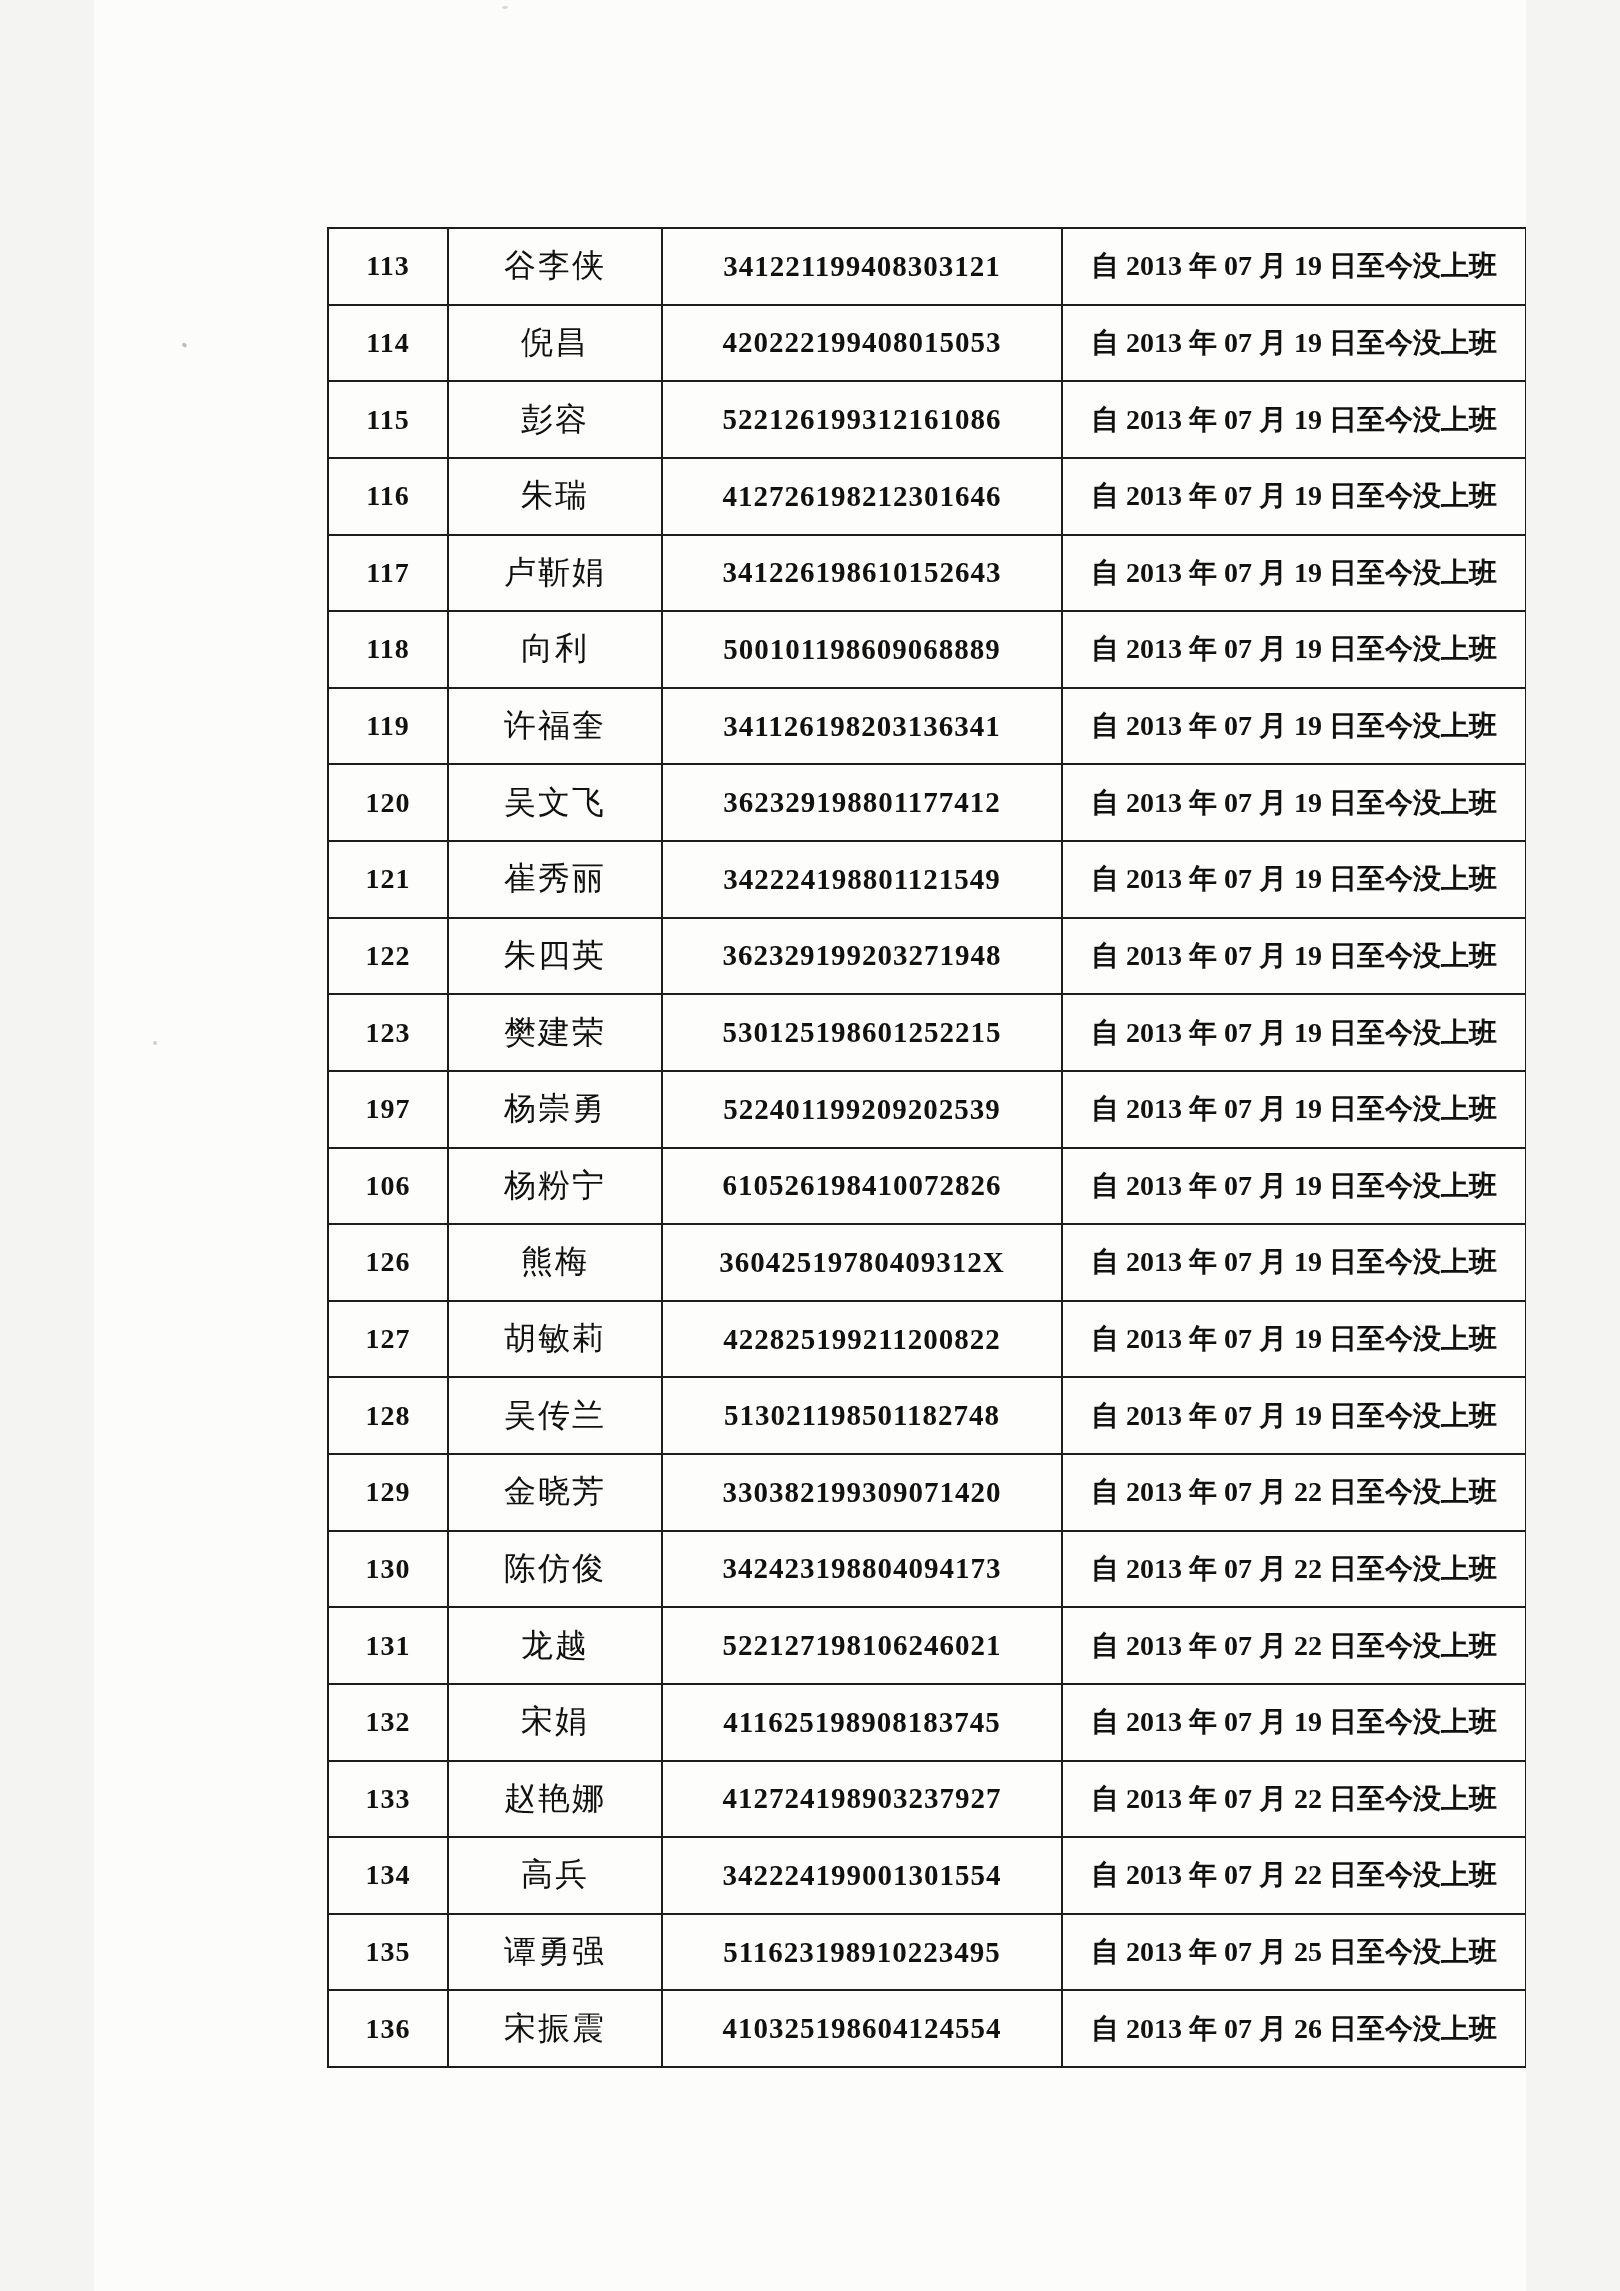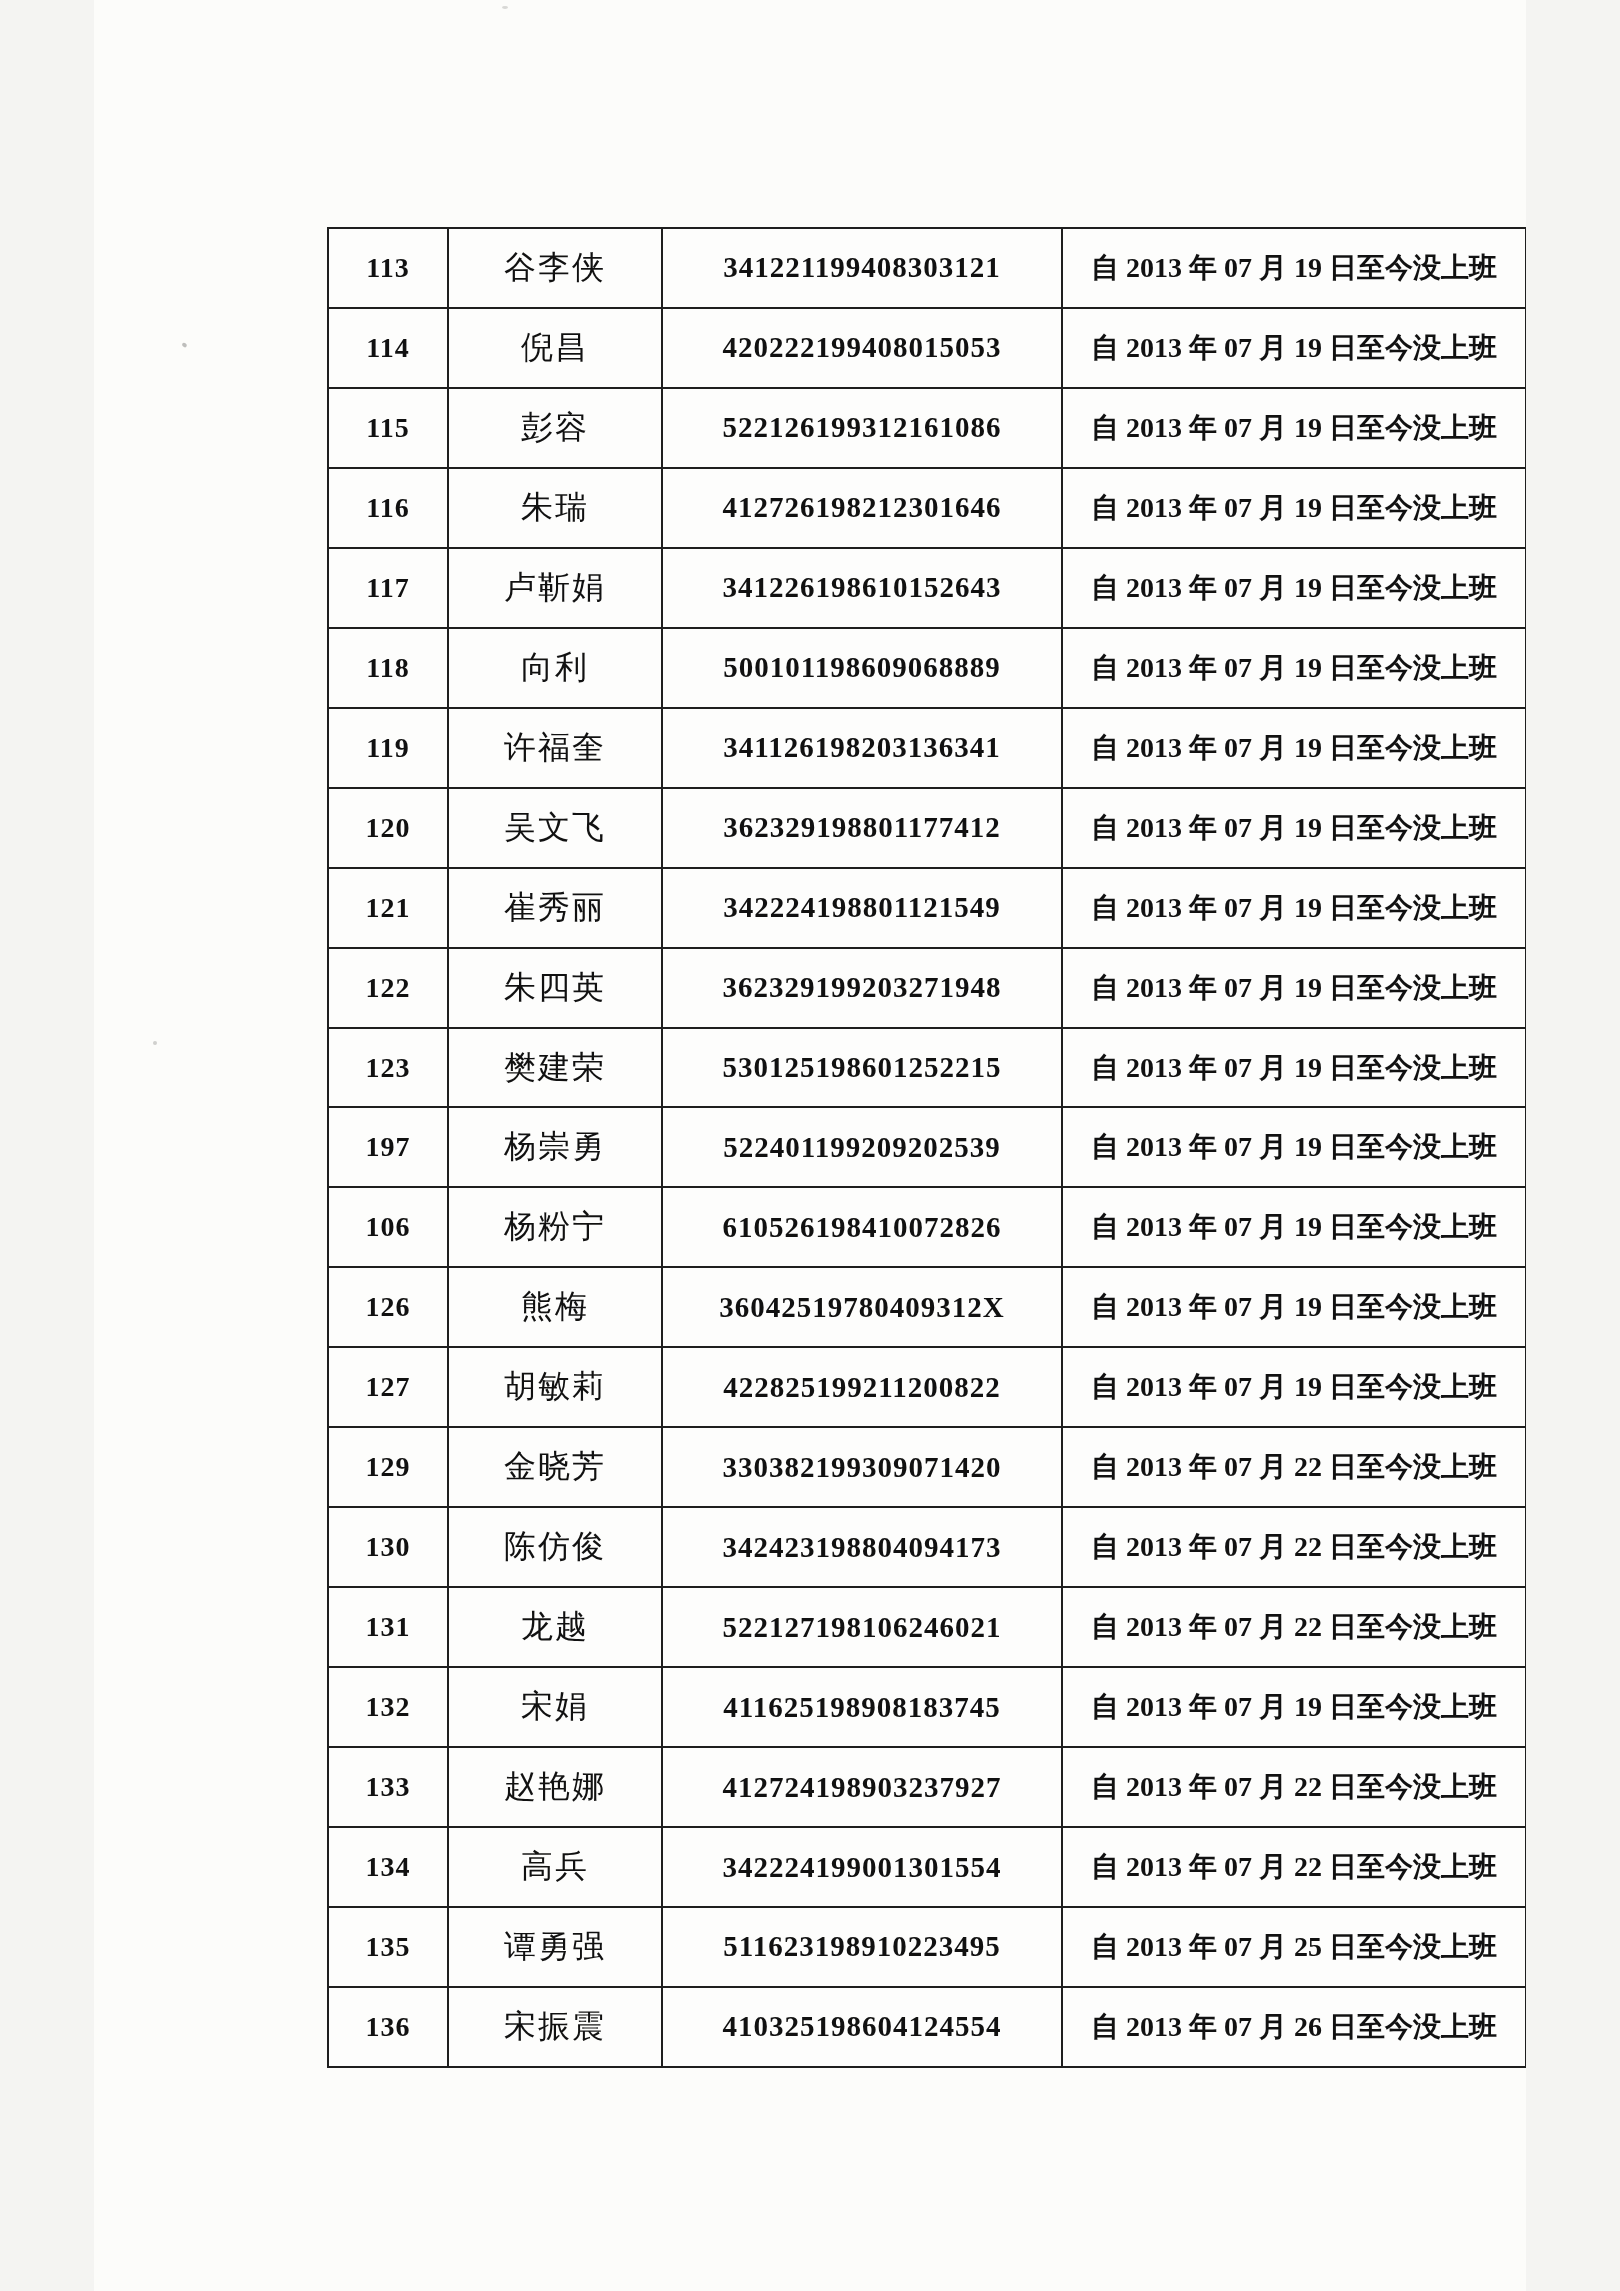--- a/index.html
+++ b/index.html
@@ -199,20 +199,26 @@
       <td class="status">自 2013 年 07 月 19 日至今没上班</td>
     </tr>
 
     <tr>
       <td class="num">127</td>
       <td class="name">胡敏莉</td>
       <td class="id">422825199211200822</td>
       <td class="status">自 2013 年 07 月 19 日至今没上班</td>
     </tr>
 
+    <tr>
+      <td class="num">128</td>
+      <td class="name">吴传兰</td>
+      <td class="id">513021198501182748</td>
+      <td class="status">自 2013 年 07 月 19 日至今没上班</td>
+    </tr>
 
     <tr>
       <td class="num">129</td>
       <td class="name">金晓芳</td>
       <td class="id">330382199309071420</td>
       <td class="status">自 2013 年 07 月 22 日至今没上班</td>
     </tr>
 
     <tr>
       <td class="num">130</td>

